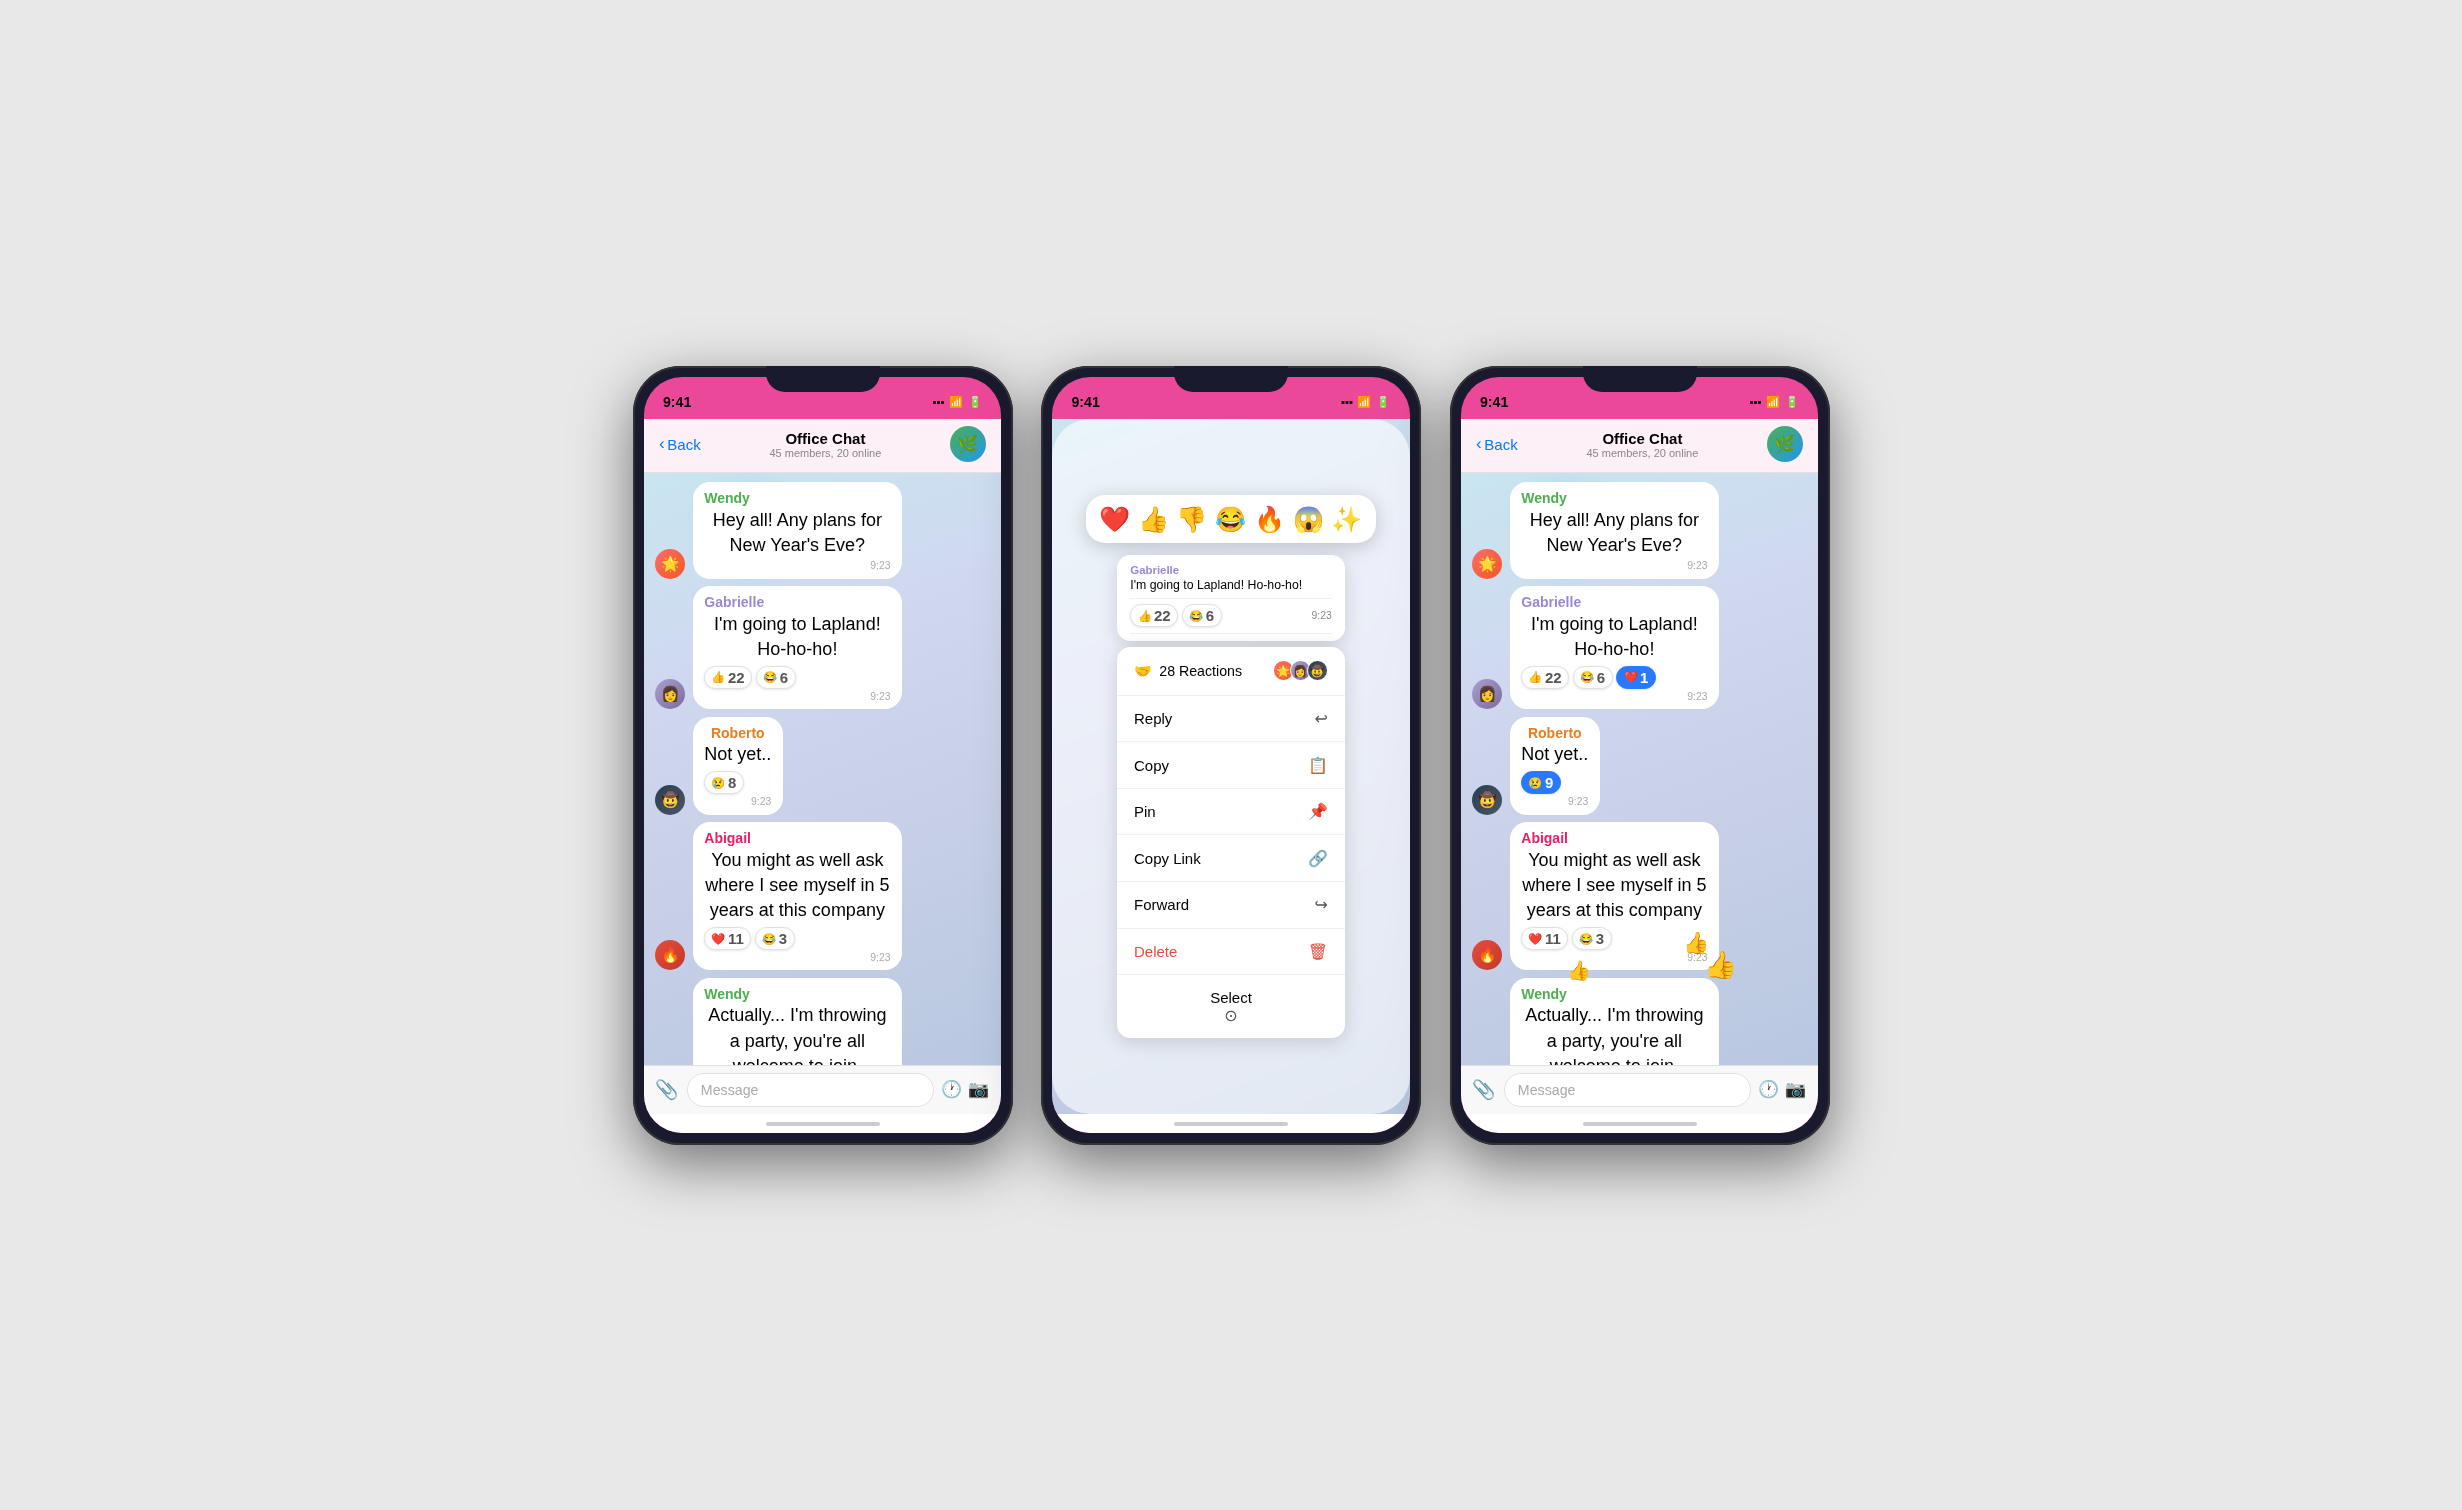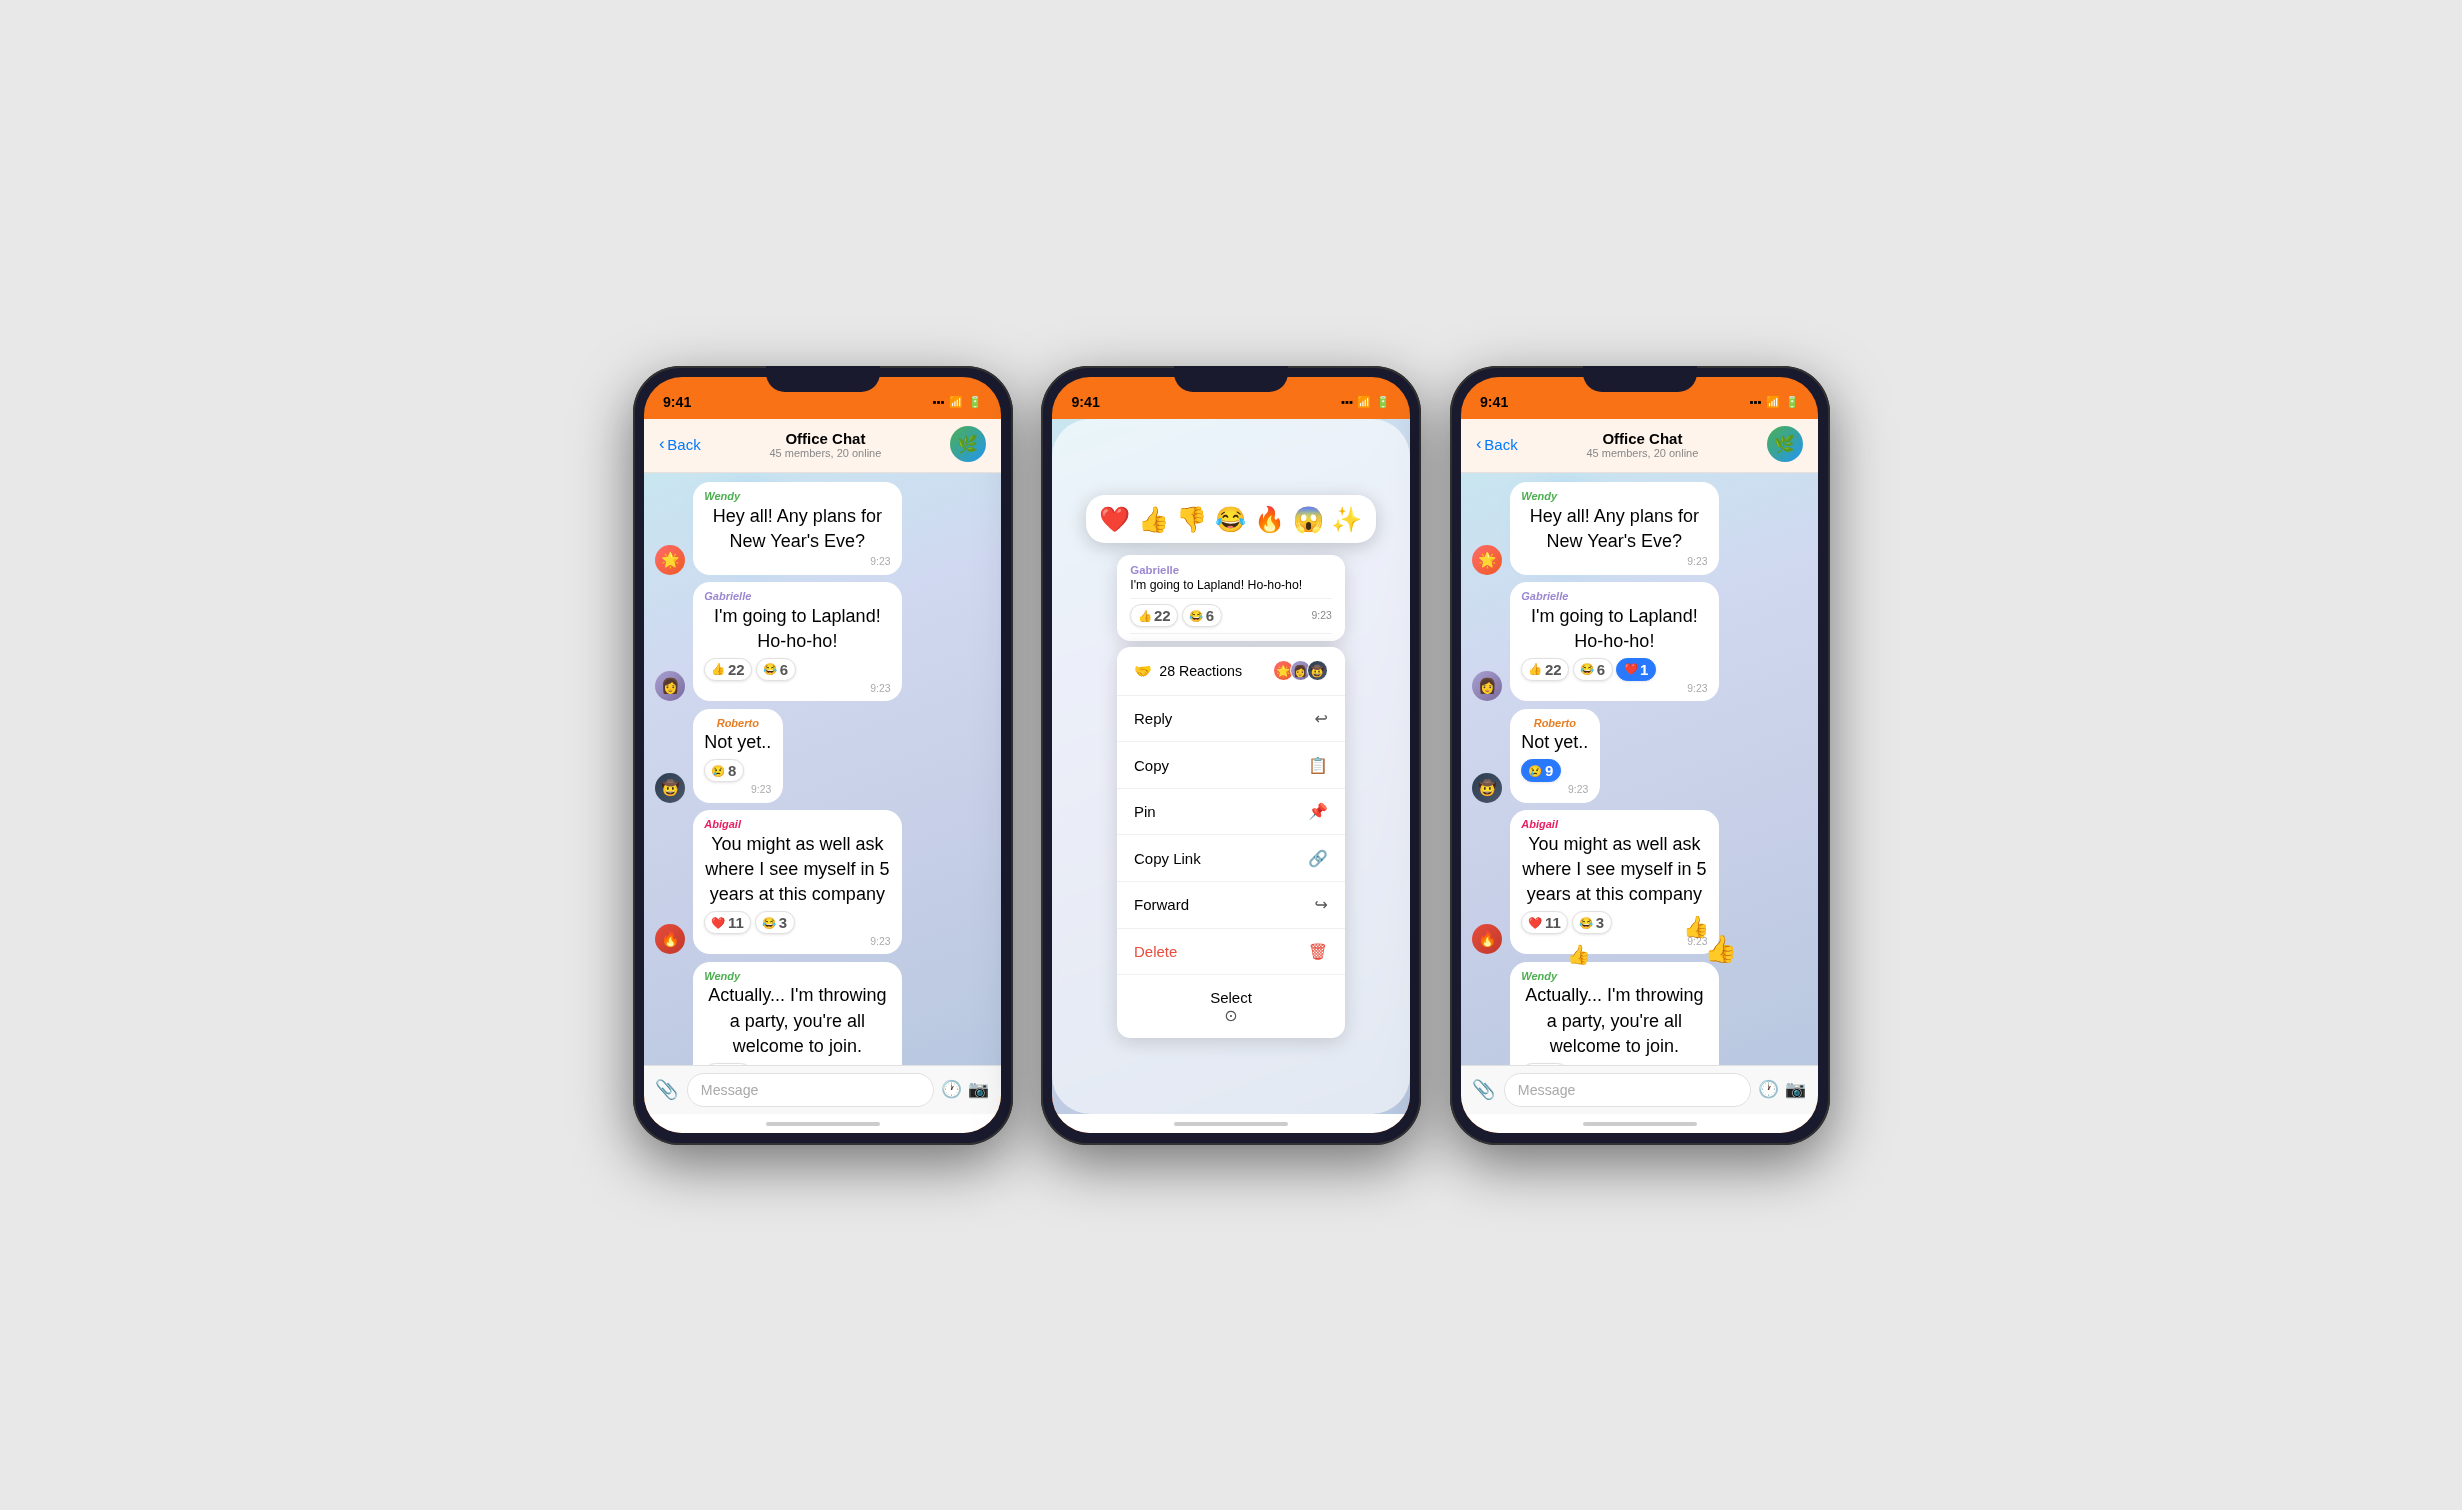--- a/index.html
+++ b/index.html
@@ -23,21 +23,21 @@
       box-shadow: 0 19px 57px rgba(0,0,0,0.5), inset 0 0 0 1.9px #333;
       position: relative;
       flex-shrink: 0;
     }
 
     .phone-screen {
       width: 100%;
       height: 100%;
       border-radius: 38px;
       overflow: hidden;
-      background: #f97316;
+      background: #ec4899;
       display: flex;
       flex-direction: column;
       position: relative;
     }
 
     .notch {
       position: absolute;
       top: 0;
       left: 50%;
       transform: translateX(-50%);
@@ -174,24 +174,23 @@
 
     .bubble {
       background: #fff;
       border-radius: 17px;
       padding: 7.6px 11.4px;
       max-width: 209px;
       position: relative;
     }
 
     .sender-name {
-      font-size: 11px;
+      font-size: 14px;
       font-weight: 600;
       margin-bottom: 1.9px;
-      font-style: italic;
     }
 
     .name-wendy { color: #4CAF50; }
     .name-gabrielle { color: #9c88d0; }
     .name-roberto { color: #e67e22; text-align: center; }
     .name-abigail { color: #e91e63; }
 
     .bubble-text {
       font-size: 18px;
       color: #000;

